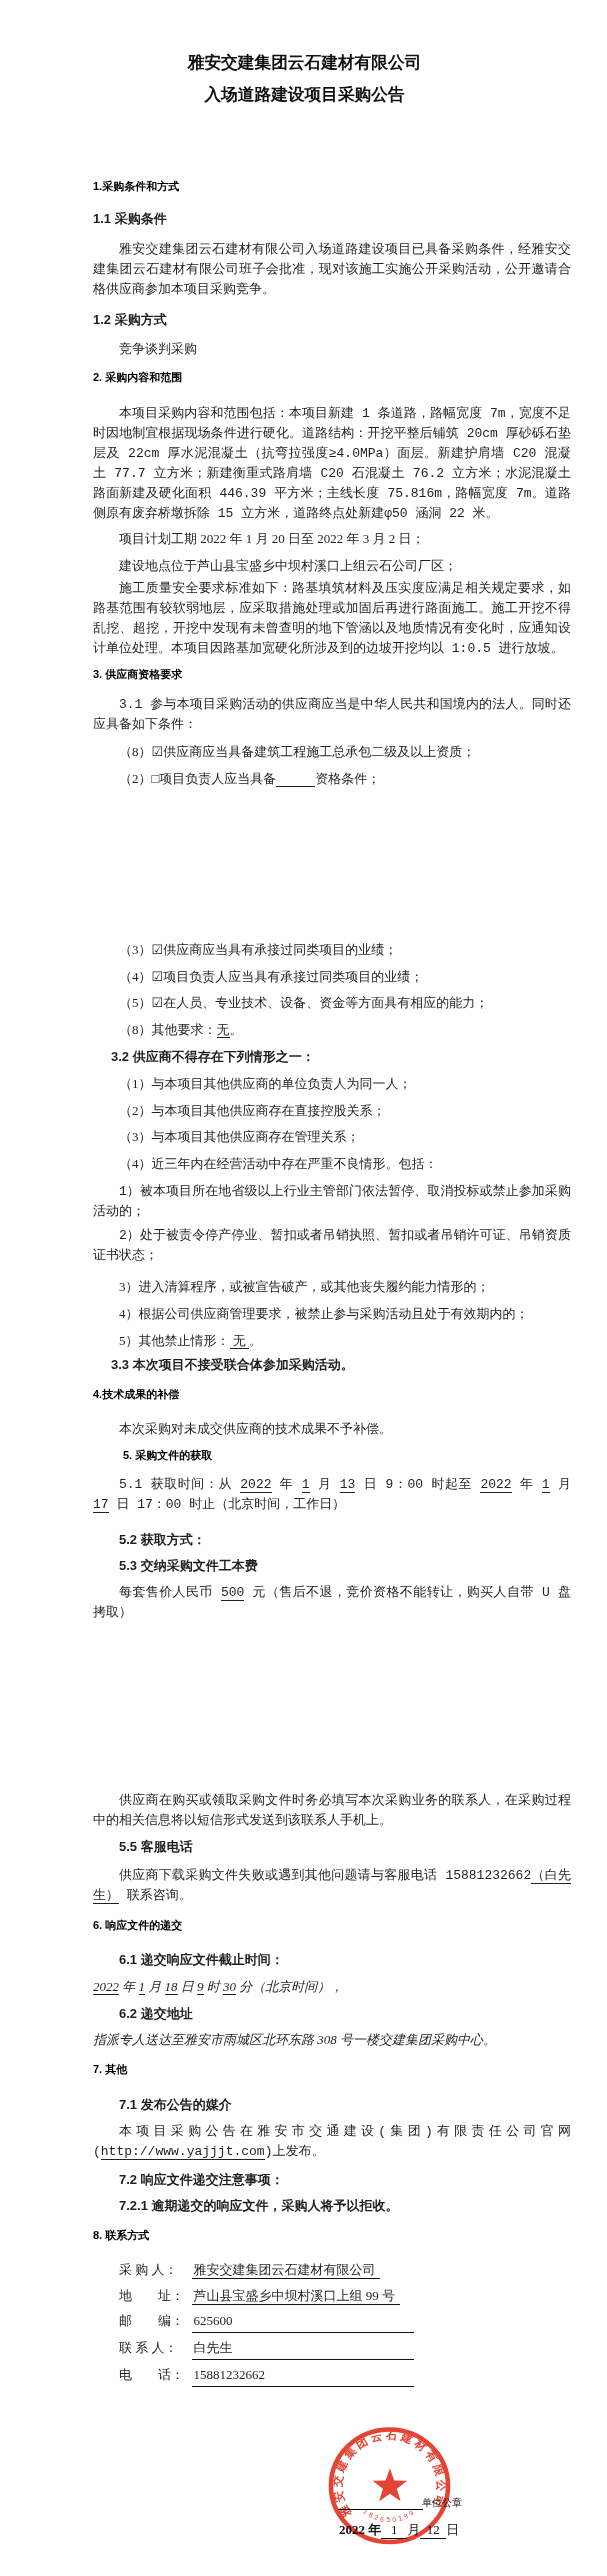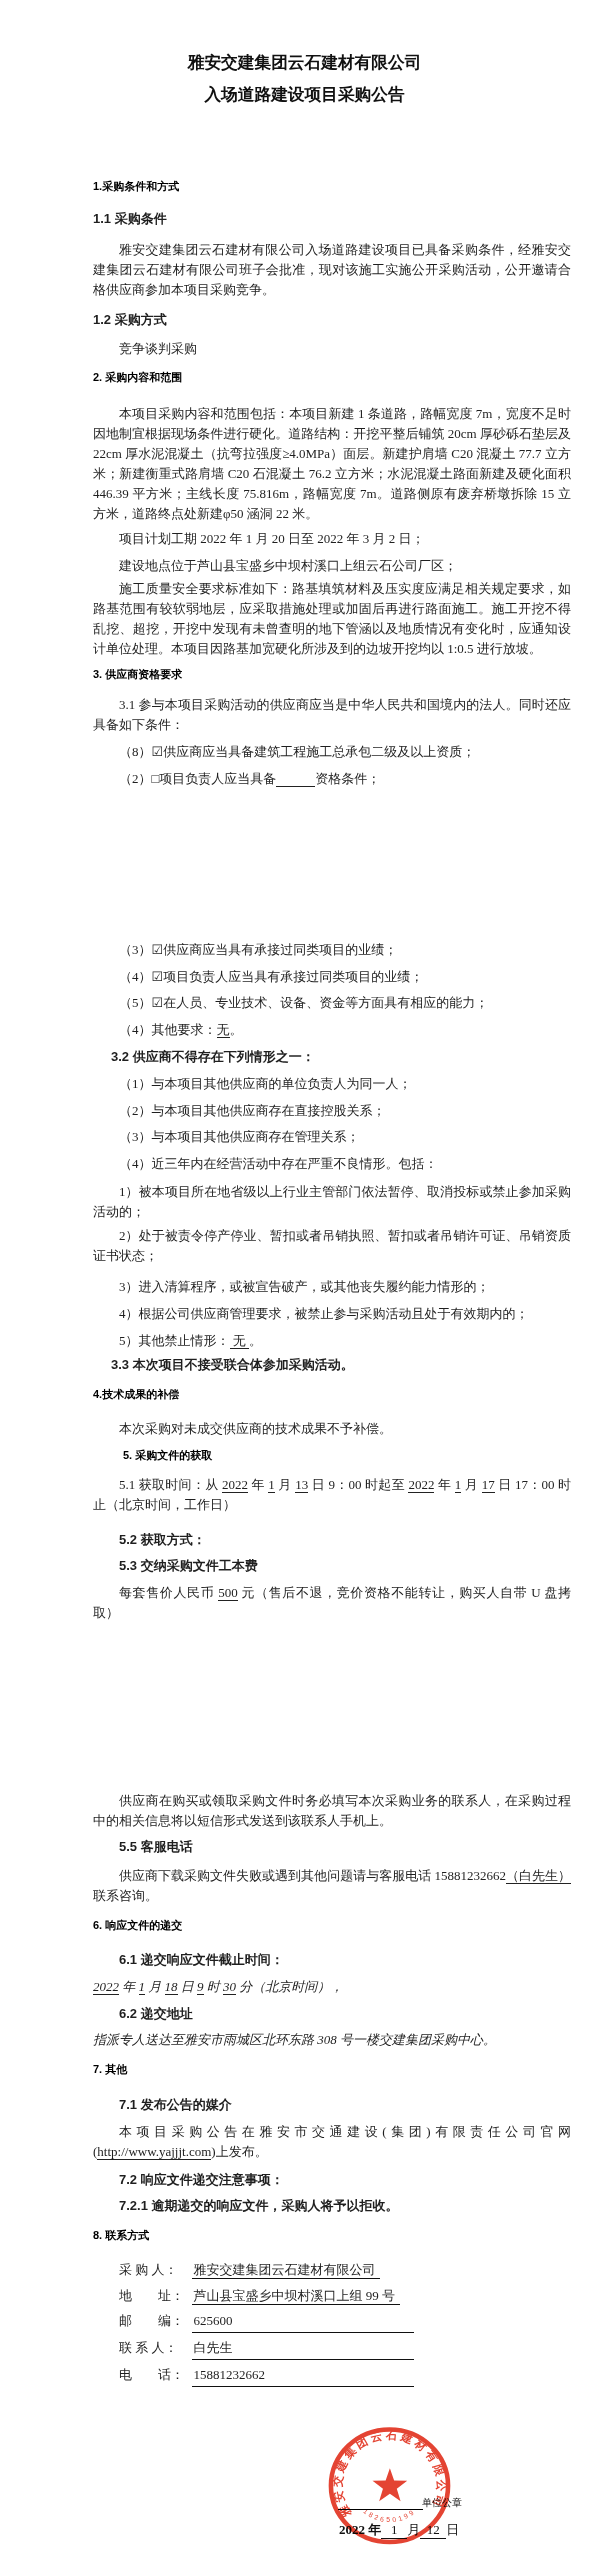--- a/index.html
+++ b/index.html
@@ -10,21 +10,21 @@
     overflow:hidden;
   }
   .page{position:relative;width:607px;height:2576px;background:#fff;}
   .content{margin-left:93px;width:478px;}
   .title{margin:47px 0 0 67px;width:475px;text-align:center;
          font-weight:bold;font-size:16.7px;line-height:32px;color:#111;}
   .h{font-family:"Liberation Sans","DejaVu Sans",sans-serif;
      font-weight:bold;font-size:11px;color:#000;line-height:21px;margin:0;}
   .sub{line-height:20px;margin:0;}
   .sub .num,.subnum{font-family:"Liberation Sans","DejaVu Sans",sans-serif;font-weight:bold;}
-  .p{line-height:20px;text-align:justify;text-indent:2em;margin:0;}
+  .p{line-height:20px;text-align:justify;text-indent:2em;margin:0;font-family:Liberation Mono, monospace;}
   .pl{line-height:20px;margin:0;margin-left:26px;}
   .pl0{line-height:20px;margin:0;font-style:italic;}
   .item{line-height:20px;margin-left:26px;}
   .u{border-bottom:0.8px solid #222;}
   .pre{white-space:pre;}
   .crow{margin-left:26px;line-height:20px;}
   .clabel{display:inline-block;width:73px;white-space:pre;}
   .cvalue{border-bottom:1.2px solid #111;padding:0 4.6px 0.8px 1.5px;}
   .ext{display:inline-block;min-width:216px;}
   .pagegap{width:100%;}
@@ -61,21 +61,21 @@
     <div class="h" style="margin-top:4.6px">3.  供应商资格要求</div>
     <div class="p" style="margin-top:10.6px">3.1 参与本项目采购活动的供应商应当是中华人民共和国境内的法人。同时还应具备如下条件：</div>
     <div class="item" style="margin-top:6.8px">（8）☑供应商应当具备建筑工程施工总承包二级及以上资质；</div>
     <div class="item" style="margin-top:6.8px"><span>（2）□项目负责人应当具备</span><span class="u pre">　　　</span><span>资格条件；</span></div>
 
     <div class="pagegap" style="height:151px"></div>
 
     <div class="item">（3）☑供应商应当具有承接过同类项目的业绩；</div>
     <div class="item" style="margin-top:6.8px">（4）☑项目负责人应当具有承接过同类项目的业绩；</div>
     <div class="item" style="margin-top:6.8px">（5）☑在人员、专业技术、设备、资金等方面具有相应的能力；</div>
-    <div class="item" style="margin-top:6.8px"><span>（4）其他要求：</span><span class="u">无</span><span>。</span></div>
+    <div class="item" style="margin-top:6.8px"><span>（8）其他要求：</span><span class="u">无</span><span>。</span></div>
     <div class="sub subnum" style="margin-top:6.8px;margin-left:18px">3.2 供应商不得存在下列情形之一：</div>
     <div class="item" style="margin-top:6.8px">（1）与本项目其他供应商的单位负责人为同一人；</div>
     <div class="item" style="margin-top:6.8px">（2）与本项目其他供应商存在直接控股关系；</div>
     <div class="item" style="margin-top:6.8px">（3）与本项目其他供应商存在管理关系；</div>
     <div class="item" style="margin-top:6.8px">（4）近三年内在经营活动中存在严重不良情形。包括：</div>
     <div class="p" style="margin-top:7.6px">1）被本项目所在地省级以上行业主管部门依法暂停、取消投标或禁止参加采购活动的；</div>
     <div class="p" style="margin-top:4.6px">2）处于被责令停产停业、暂扣或者吊销执照、暂扣或者吊销许可证、吊销资质证书状态；</div>
     <div class="item" style="margin-top:10.6px">3）进入清算程序，或被宣告破产，或其他丧失履约能力情形的；</div>
     <div class="item" style="margin-top:6.8px">4）根据公司供应商管理要求，被禁止参与采购活动且处于有效期内的；</div>
     <div class="item" style="margin-top:6.8px"><span>5）其他禁止情形：</span><span class="u"> 无 </span><span>。</span></div>

